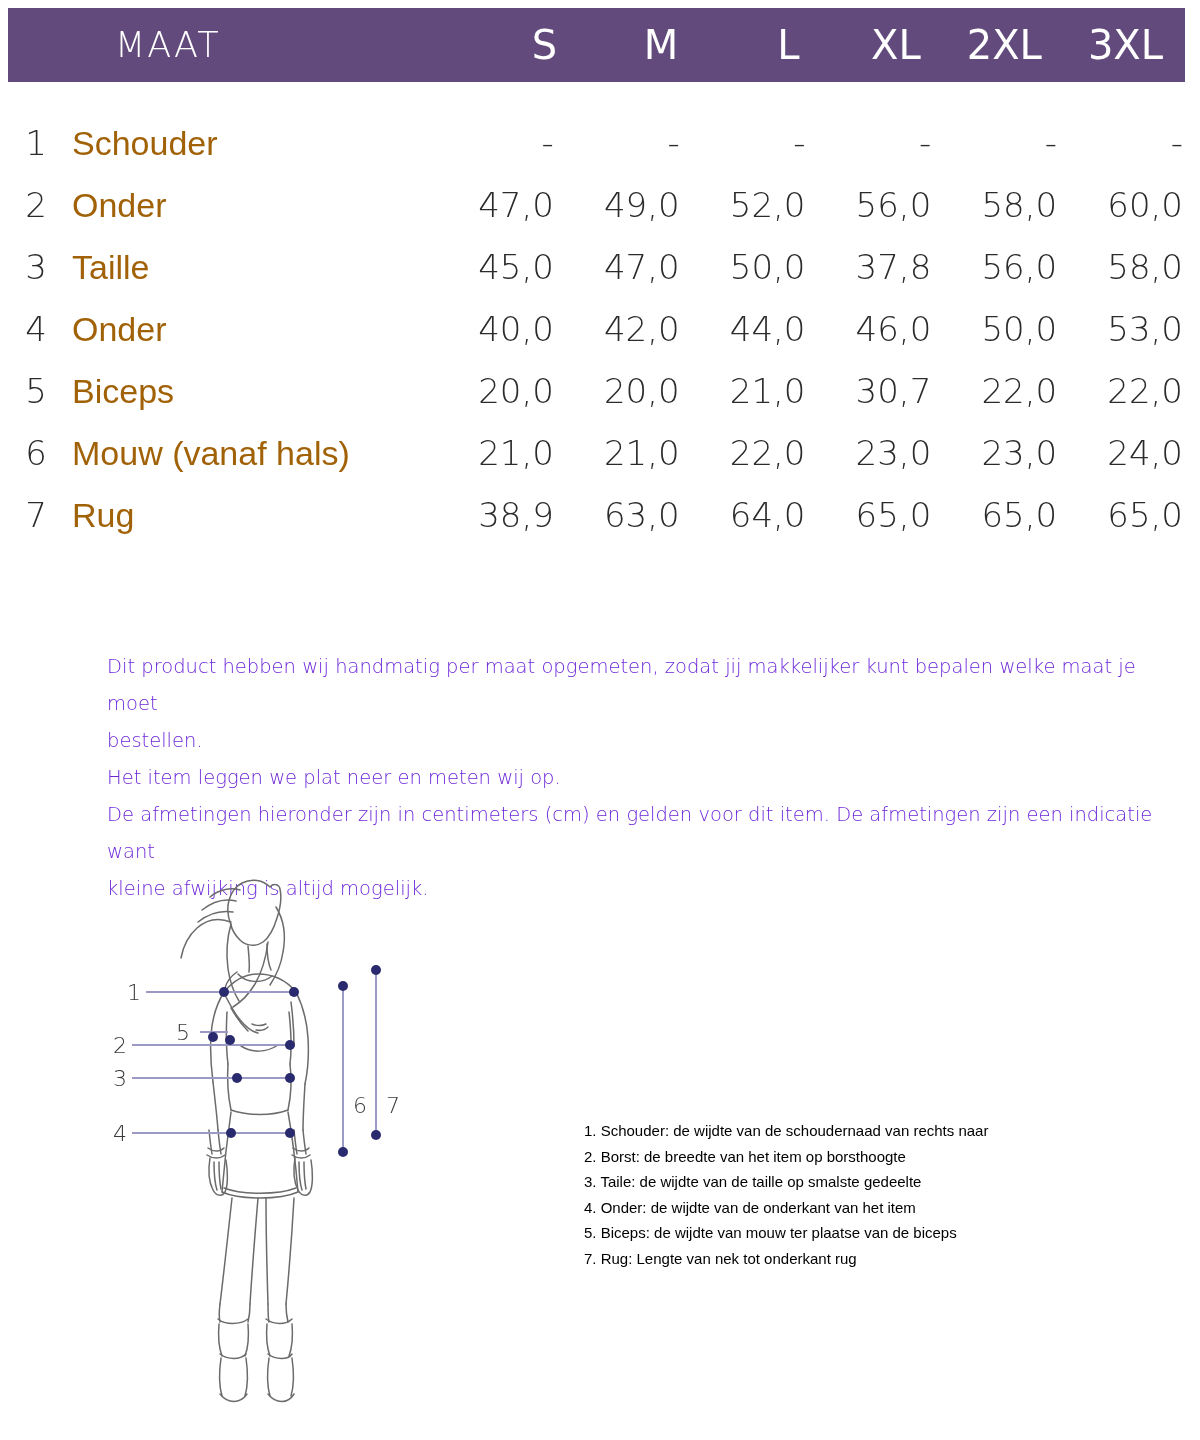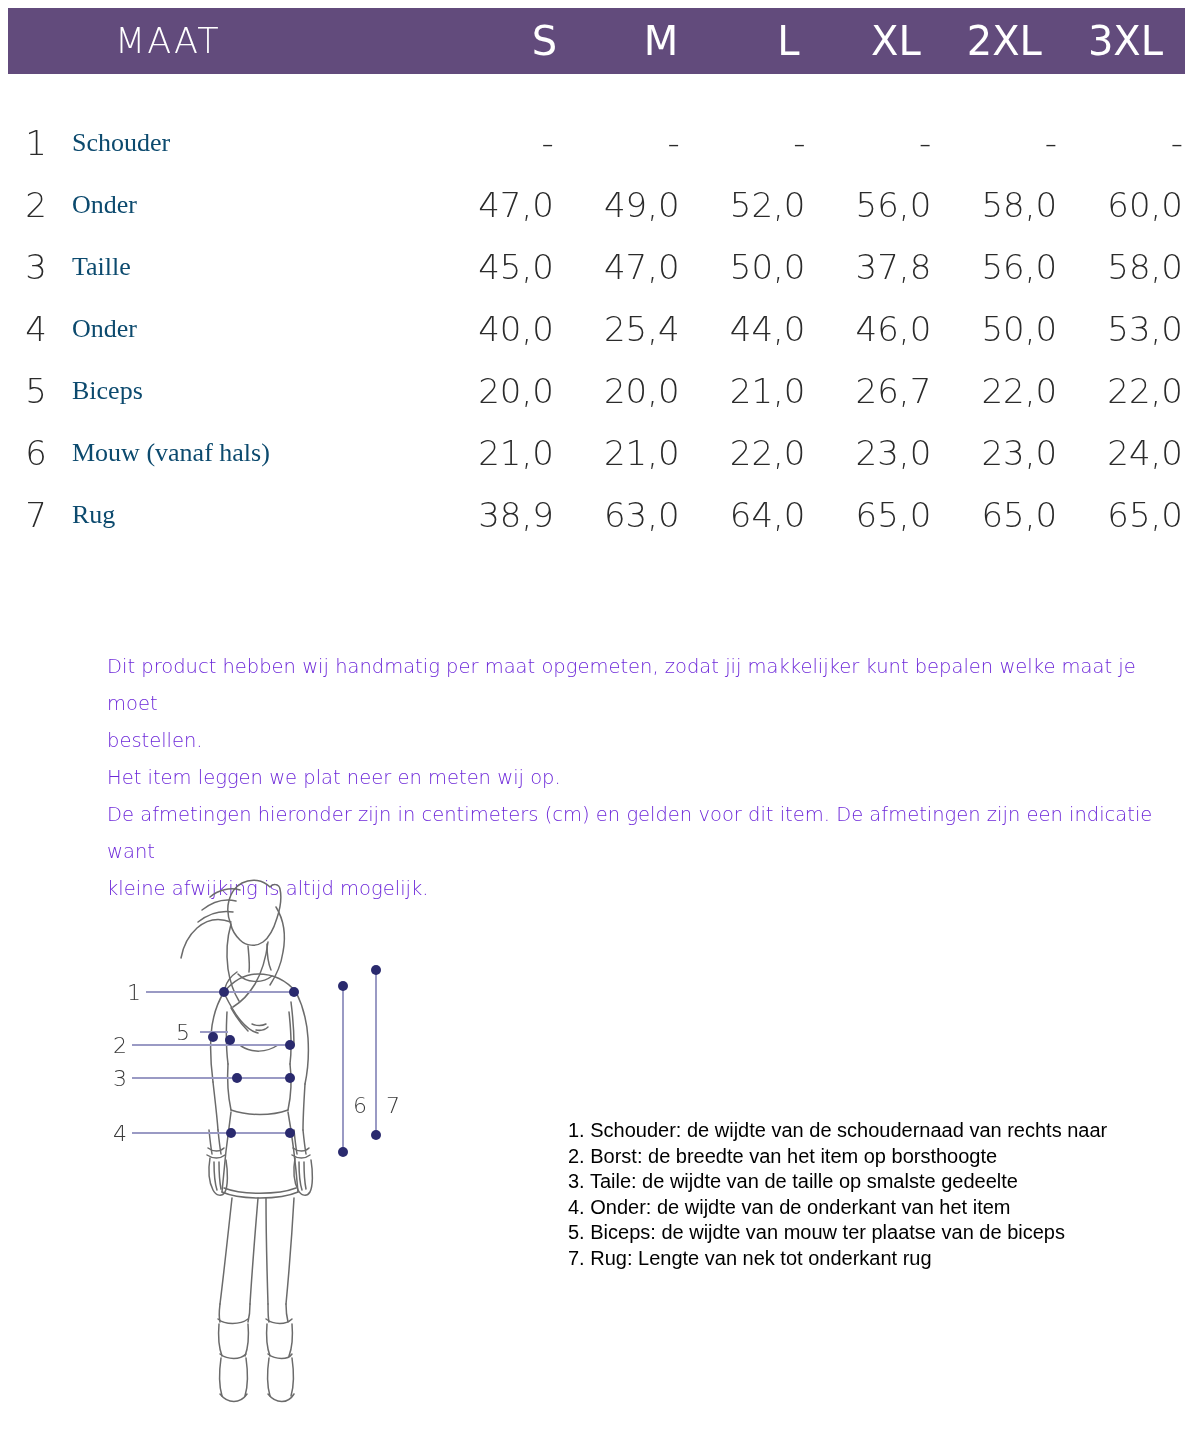--- a/index.html
+++ b/index.html
@@ -15,21 +15,21 @@
     font-family: "DejaVu Sans", sans-serif;
     -webkit-font-smoothing: antialiased;
   }
 
   
   .header-band {
     position: absolute;
     left: 8px;
     top: 8px;
     width: 1177px;
-    height: 66px;
+    height: 74px;
     background: #624b7c;
     box-sizing: border-box;
   }
   .header-label {
     position: absolute;
     left: 107px;
     top: 50%;
     transform: translateY(-50%);
     color: #ffffff;
     font-family: "DejaVu Sans", sans-serif;
@@ -75,23 +75,23 @@
   .rnum {
     width: 72px;
     text-align: center;
     color: #2b2b2b;
     font-family: "DejaVu Sans", sans-serif;
     font-size: 34px;
     font-weight: 300;
   }
   .rlabel {
     width: 368px;
-    color: #0c4a6e;
-    font-family: Liberation Serif, serif;
-    font-size: 26px;
+    color: #a16207;
+    font-family: Liberation Sans, sans-serif;
+    font-size: 34px;
     font-weight: 300;
     white-space: nowrap;
   }
   .rvals {
     flex: 1 1 auto;
     display: flex;
     align-items: center;
   }
   .rvals .vcell {
     flex: 1 1 0;
@@ -133,23 +133,24 @@
   
   .legend-block {
     position: absolute;
     left: 568px;
     top: 1118px;
     width: 600px;
   }
   .legend-line {
     color: #000000;
     font-family: "Liberation Sans", sans-serif;
-    font-size: 20px;
+    font-size: 15px;
     font-weight: 400;
     line-height: 25.6px;
+    margin-left: 16px;
   }
 </style>
 </head>
 <body>
 
 <div class="header-band">
   <div class="header-label">MAAT</div>
   <div class="header-sizes">
     <div class="size-cell">S</div>
     <div class="size-cell">M</div>
@@ -199,36 +200,36 @@
       <div class="vcell">56,0</div>
       <div class="vcell">58,0</div>
     </div>
   </div>
 
   <div class="trow">
     <div class="rnum">4</div>
     <div class="rlabel">Onder</div>
     <div class="rvals">
       <div class="vcell">40,0</div>
-      <div class="vcell">25,4</div>
+      <div class="vcell">42,0</div>
       <div class="vcell">44,0</div>
       <div class="vcell">46,0</div>
       <div class="vcell">50,0</div>
       <div class="vcell">53,0</div>
     </div>
   </div>
 
   <div class="trow">
     <div class="rnum">5</div>
     <div class="rlabel">Biceps</div>
     <div class="rvals">
       <div class="vcell">20,0</div>
       <div class="vcell">20,0</div>
       <div class="vcell">21,0</div>
-      <div class="vcell">26,7</div>
+      <div class="vcell">30,7</div>
       <div class="vcell">22,0</div>
       <div class="vcell">22,0</div>
     </div>
   </div>
 
   <div class="trow">
     <div class="rnum">6</div>
     <div class="rlabel">Mouw (vanaf hals)</div>
     <div class="rvals">
       <div class="vcell">21,0</div>

